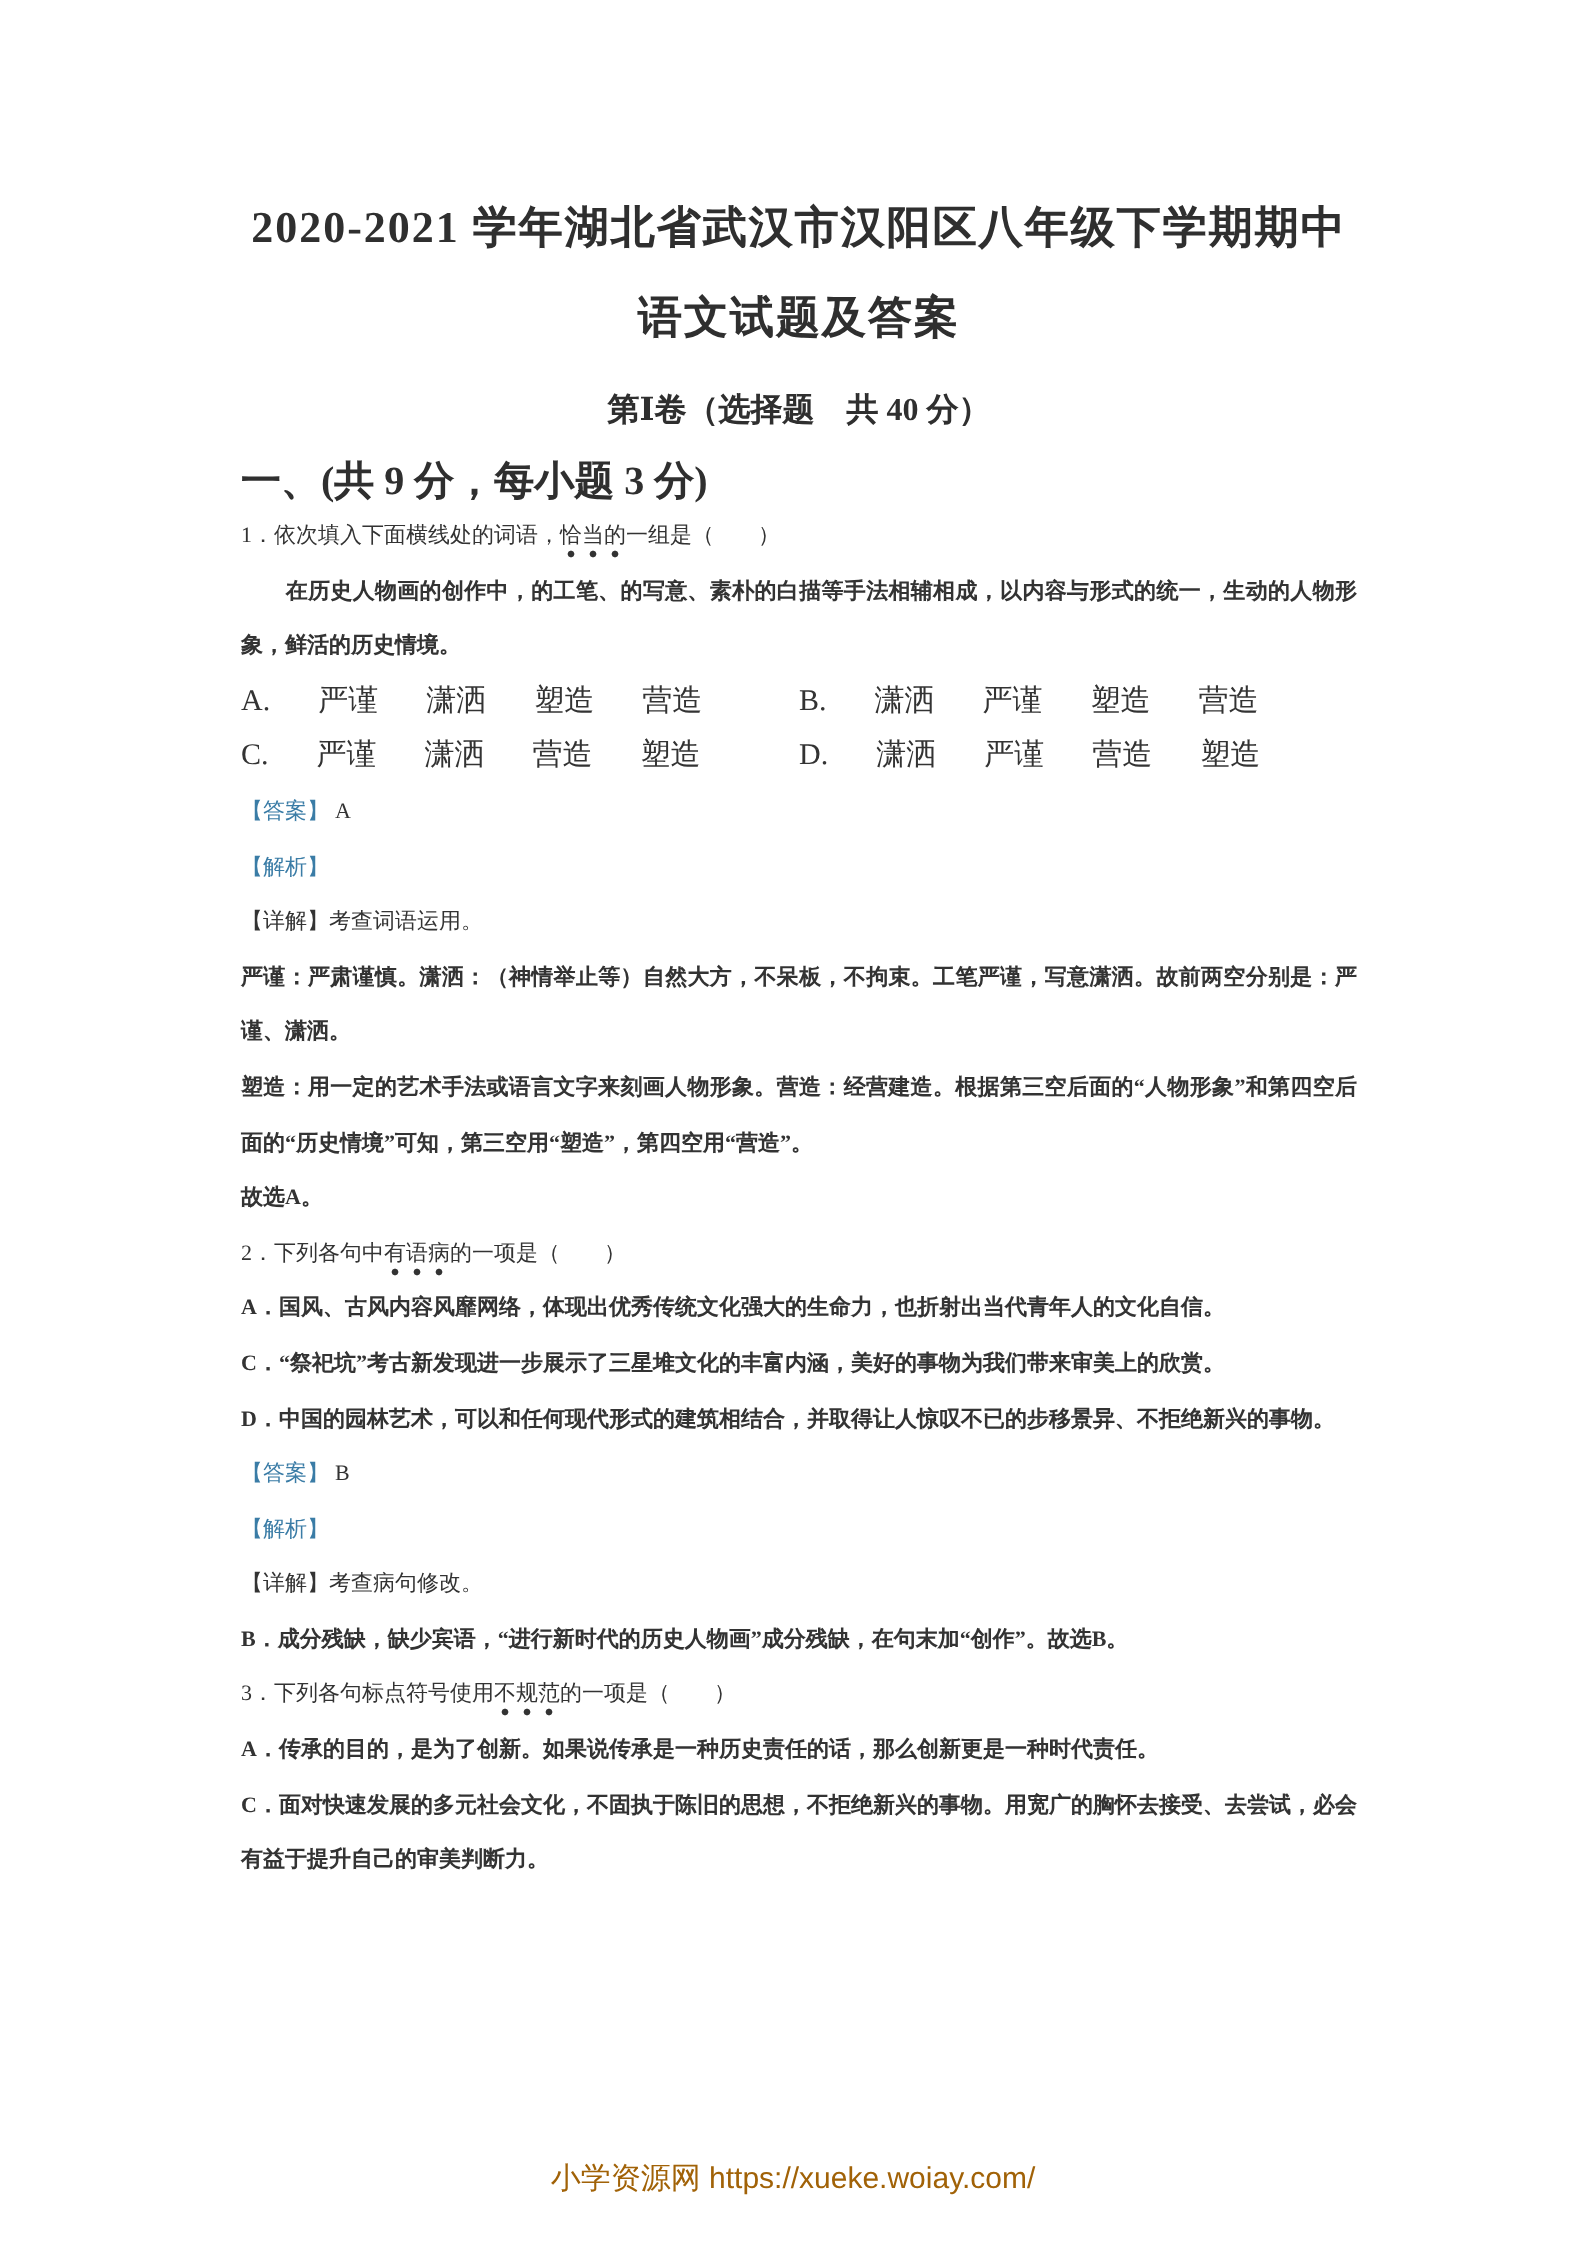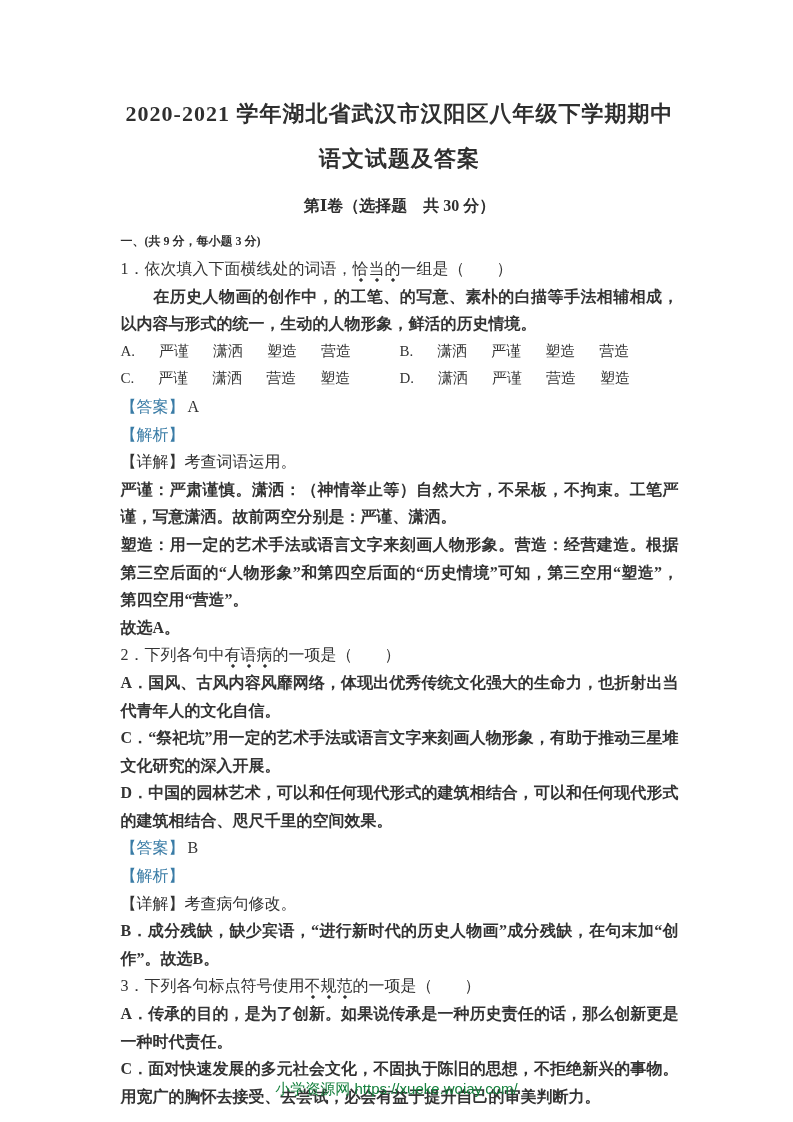--- a/index.html
+++ b/index.html
@@ -26,28 +26,28 @@
   }
   .volume-heading {
     font-size: 16px;
     font-weight: bold;
     text-align: center;
     line-height: 22px;
     margin: 0 0 10px 0;
     color: #2f2f2f;
   }
   .section-heading {
-    font-size: 12px;
+    font-size: 20px;
     font-weight: bold;
     line-height: 28px;
     margin: 0;
     color: #2f2f2f;
   }
   .line, .para {
-    font-size: 16px;
+    font-size: 11px;
     line-height: 27.6px;
     margin: 0;
     text-align: justify;
   }
   .para { text-align: justify; font-weight: bold; }
   .optrow {
     display: flex;
     font-size: 15px;
     line-height: 27.6px;
   }
@@ -65,32 +65,32 @@
     background-size: 1em 4px;
     background-repeat: repeat-x;
     background-position: left bottom;
   }
   .footer {
     position: absolute;
     left: 0; right: 0;
     bottom: 24px;
     text-align: center;
     font-size: 15px;
-    color: #15803d;
+    color: #a16207;
     font-family: "Liberation Sans", "DejaVu Sans", sans-serif;
   }
 </style>
 </head>
 <body>
 
 <div class="page">
 
   <h1 class="title">2020-2021 学年湖北省武汉市汉阳区八年级下学期期中语文试题及答案</h1>
 
-  <div class="volume-heading">第Ⅰ卷（选择题　共 30 分）</div>
+  <div class="volume-heading">第Ⅰ卷（选择题　共 40 分）</div>
 
   <div class="section-heading">一、(共 9 分，每小题 3 分)</div>
 
   <p class="line"><span>1．依次填入下面横线处的词语，</span><span class="emph">恰当的</span><span>一组是（　　）</span></p>
 
   <p class="para">　　在历史人物画的创作中，的工笔、的写意、素朴的白描等手法相辅相成，以内容与形式的统一，生动的人物形象，鲜活的历史情境。</p>
 
   <div class="optrow">
     <div class="optcell">
       <span>A.</span>
@@ -131,22 +131,22 @@
 
   <p class="line"><span>【详解】</span><span>考查词语运用。</span></p>
 
   <p class="para">严谨：严肃谨慎。潇洒：（神情举止等）自然大方，不呆板，不拘束。工笔严谨，写意潇洒。故前两空分别是：严谨、潇洒。</p>
   <p class="para">塑造：用一定的艺术手法或语言文字来刻画人物形象。营造：经营建造。根据第三空后面的“人物形象”和第四空后面的“历史情境”可知，第三空用“塑造”，第四空用“营造”。</p>
   <p class="para">故选A。</p>
 
   <p class="line"><span>2．下列各句中</span><span class="emph">有语病</span><span>的一项是（　　）</span></p>
 
   <p class="para">A．国风、古风内容风靡网络，体现出优秀传统文化强大的生命力，也折射出当代青年人的文化自信。</p>
-  <p class="para">C．“祭祀坑”用一定的艺术手法或语言文字来刻画人物形象，有助于推动三星堆文化研究的深入开展。</p>
-  <p class="para">D．中国的园林艺术，可以和任何现代形式的建筑相结合，可以和任何现代形式的建筑相结合、咫尺千里的空间效果。</p>
+  <p class="para">C．“祭祀坑”考古新发现进一步展示了三星堆文化的丰富内涵，美好的事物为我们带来审美上的欣赏。</p>
+  <p class="para">D．中国的园林艺术，可以和任何现代形式的建筑相结合，并取得让人惊叹不已的步移景异、不拒绝新兴的事物。</p>
 
   <p class="line"><span class="blue">【答案】</span><span class="ans-val">B</span></p>
 
   <p class="line"><span class="blue">【解析】</span></p>
 
   <p class="line"><span>【详解】</span><span>考查病句修改。</span></p>
 
   <p class="para">B．成分残缺，缺少宾语，“进行新时代的历史人物画”成分残缺，在句末加“创作”。故选B。</p>
 
   <p class="line"><span>3．下列各句标点符号使用</span><span class="emph">不规范</span><span>的一项是（　　）</span></p>

